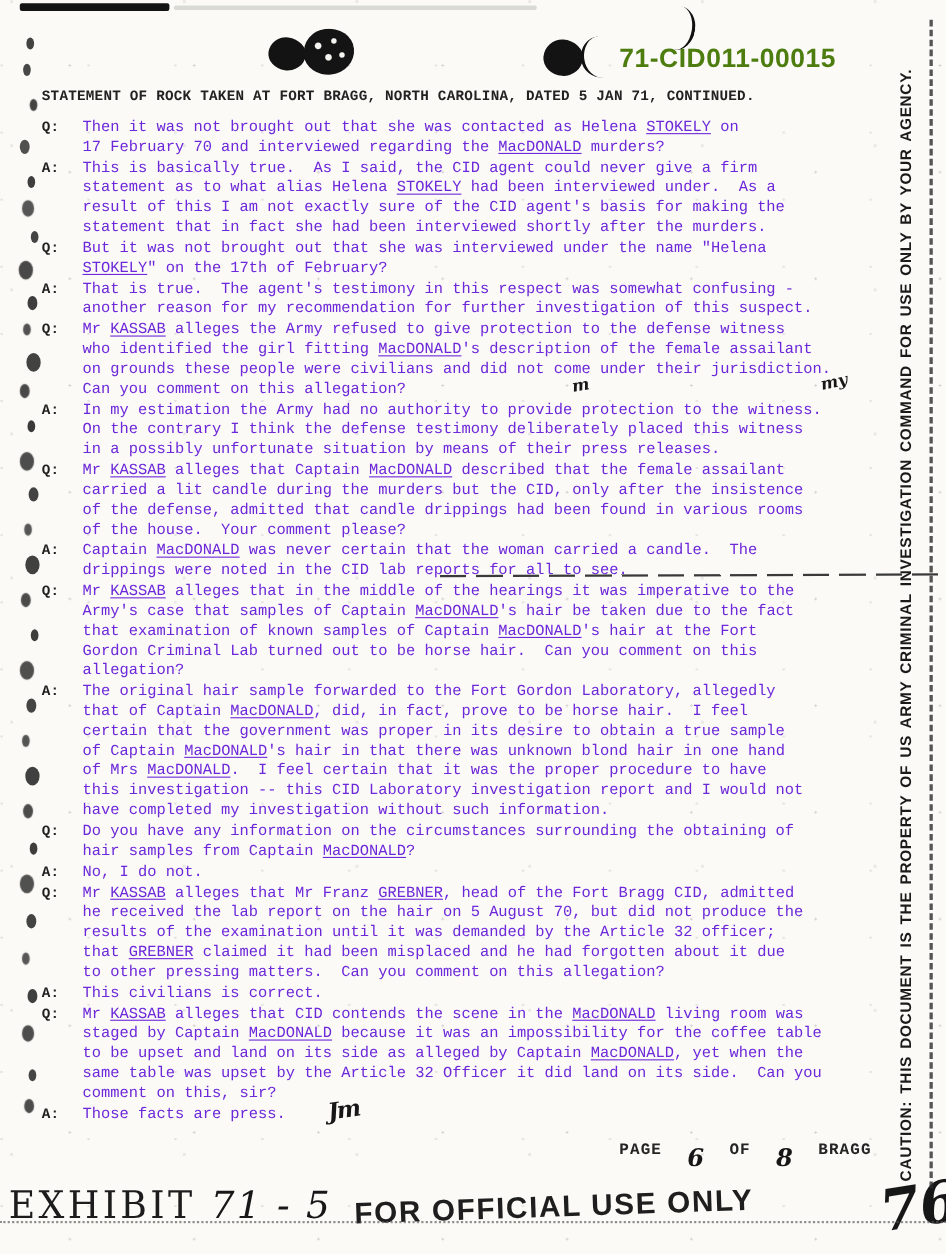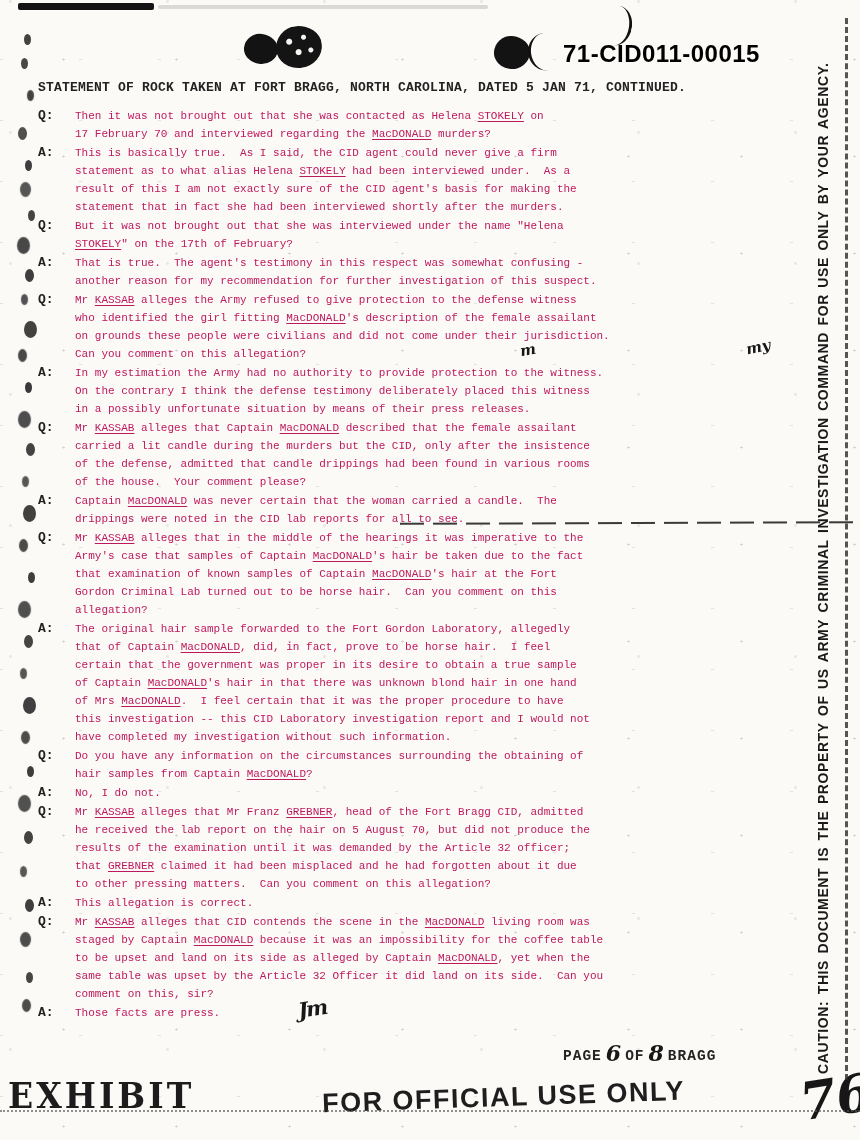--- a/index.html
+++ b/index.html
@@ -48,51 +48,51 @@
       #141414;
   }
   .blob-3{left:494px;top:36px;width:36px;height:33px;transform:rotate(4deg);}
   
   .curve{position:absolute;border:0 solid #111;}
   .curve-r{left:607px;top:6px;width:22px;height:40px;border-right-width:3px;border-radius:0 70% 70% 0/0 55% 55% 0;transform:rotate(9deg);}
   .curve-l{left:528px;top:33px;width:26px;height:38px;border-left-width:3px;border-radius:70% 0 0 70%/55% 0 0 55%;transform:rotate(-7deg);}
   .docnum{
     position:absolute;left:563px;top:40px;
     font-family:"Liberation Sans","DejaVu Sans",sans-serif;
-    font-weight:bold;font-size:24px;letter-spacing:.5px;color:#000000;
+    font-weight:bold;font-size:24px;letter-spacing:.5px;color:#4d7c0f;
   }
   .title{
     position:absolute;left:38px;top:80px;width:770px;
     font-weight:bold;font-size:13px;letter-spacing:.2px;color:#222;
   }
   
   .qa{position:absolute;left:38px;top:106px;width:790px;}
   .qa-row{display:flex;align-items:flex-start;margin-top:1px;}
   .qa-label{flex:0 0 37px;font-size:13px;line-height:18px;font-weight:bold;color:#202020;}
-  .qa-text{flex:1;font-size:11px;line-height:18px;white-space:pre-wrap;color:#be185d;}
+  .qa-text{flex:1;font-size:14px;line-height:18px;white-space:pre-wrap;color:#6d28d9;}
   
   .strike-dash{
     position:absolute;left:400px;top:522px;width:456px;height:2px;
     background:repeating-linear-gradient(90deg,#3a3a3a 0 24px,transparent 24px 33px);
     transform:rotate(-.2deg);
   }
   .hand{font-family:"DejaVu Serif","Liberation Serif",serif;font-style:italic;color:#171717;}
   .mark-1{position:absolute;left:520px;top:341px;font-size:15px;font-weight:bold;transform:rotate(-10deg);}
   .mark-2{position:absolute;left:746px;top:338px;font-size:15px;font-weight:bold;transform:rotate(-12deg);}
   .initials{position:absolute;left:298px;top:996px;font-size:21px;font-weight:bold;transform:rotate(-8deg);letter-spacing:-2px;}
   
   .pageline{
-    position:absolute;left:563px;top:1038px;display:flex;align-items:flex-end;gap:4px;
+    position:absolute;left:563px;top:1038px;display:flex;align-items:flex-start;gap:23px;
     font-size:14.5px;font-weight:bold;color:#242424;letter-spacing:1px;
   }
   .pageline .hand-num{font-size:22px;letter-spacing:0;transform:translateY(2px);}
   
   .exhibit{
     position:absolute;left:8px;top:1076px;display:flex;align-items:baseline;gap:14px;
-    font-family:"DejaVu Serif","Liberation Serif",serif;font-weight:bold;color:#1c1c1c;
+    font-family:"DejaVu Serif","Liberation Serif",serif;font-weight:normal;color:#1c1c1c;
   }
   .exhibit-word{font-size:33px;letter-spacing:3px;text-shadow:1px 0 0 #fbfaf7 inset;transform:scaleY(1.05);}
   .exhibit-num{font-size:34px;font-style:italic;letter-spacing:2px;}
   .fouo{
     position:absolute;left:322px;top:1082px;
     font-family:"Liberation Sans","DejaVu Sans",sans-serif;font-weight:bold;
     font-size:27px;letter-spacing:1.5px;color:#1e1e1e;transform:rotate(-2deg);
   }
   .hand-76{position:absolute;left:800px;top:1066px;font-size:52px;font-weight:bold;transform:rotate(-9deg);}
   .dotted-rule{position:absolute;left:0;top:1110px;width:860px;border-top:2px dotted #555;opacity:.65;}
@@ -203,21 +203,21 @@
     <div class="qa-row">
         <span class="qa-label">Q:</span>
         <span class="qa-text">Mr <u>KASSAB</u> alleges that Mr Franz <u>GREBNER</u>, head of the Fort Bragg CID, admitted
 he received the lab report on the hair on 5 August 70, but did not produce the
 results of the examination until it was demanded by the Article 32 officer;
 that <u>GREBNER</u> claimed it had been misplaced and he had forgotten about it due
 to other pressing matters.  Can you comment on this allegation?</span>
       </div>
     <div class="qa-row">
         <span class="qa-label">A:</span>
-        <span class="qa-text">This allegation is correct.</span>
+        <span class="qa-text">This civilians is correct.</span>
       </div>
     <div class="qa-row">
         <span class="qa-label">Q:</span>
         <span class="qa-text">Mr <u>KASSAB</u> alleges that CID contends the scene in the <u>MacDONALD</u> living room was
 staged by Captain <u>MacDONALD</u> because it was an impossibility for the coffee table
 to be upset and land on its side as alleged by Captain <u>MacDONALD</u>, yet when the
 same table was upset by the Article 32 Officer it did land on its side.  Can you
 comment on this, sir?</span>
       </div>
     <div class="qa-row">
@@ -234,20 +234,21 @@
   <div class="pageline">
     <span>PAGE</span>
     <span class="hand hand-num">6</span>
     <span>OF</span>
     <span class="hand hand-num">8</span>
     <span>BRAGG</span>
   </div>
 
   <div class="exhibit">
     <span class="exhibit-word">EXHIBIT</span>
+    <span class="exhibit-num hand">71 - 5</span>
   </div>
   <div class="fouo">FOR OFFICIAL USE ONLY</div>
   <span class="hand hand-76">76</span>
   <div class="dotted-rule"></div>
 
   <div class="caution">CAUTION:  THIS DOCUMENT IS THE PROPERTY OF US ARMY CRIMINAL INVESTIGATION COMMAND FOR USE ONLY BY YOUR AGENCY.</div>
   <div class="edge-line"></div>
 </div>
 
 </body></html>

